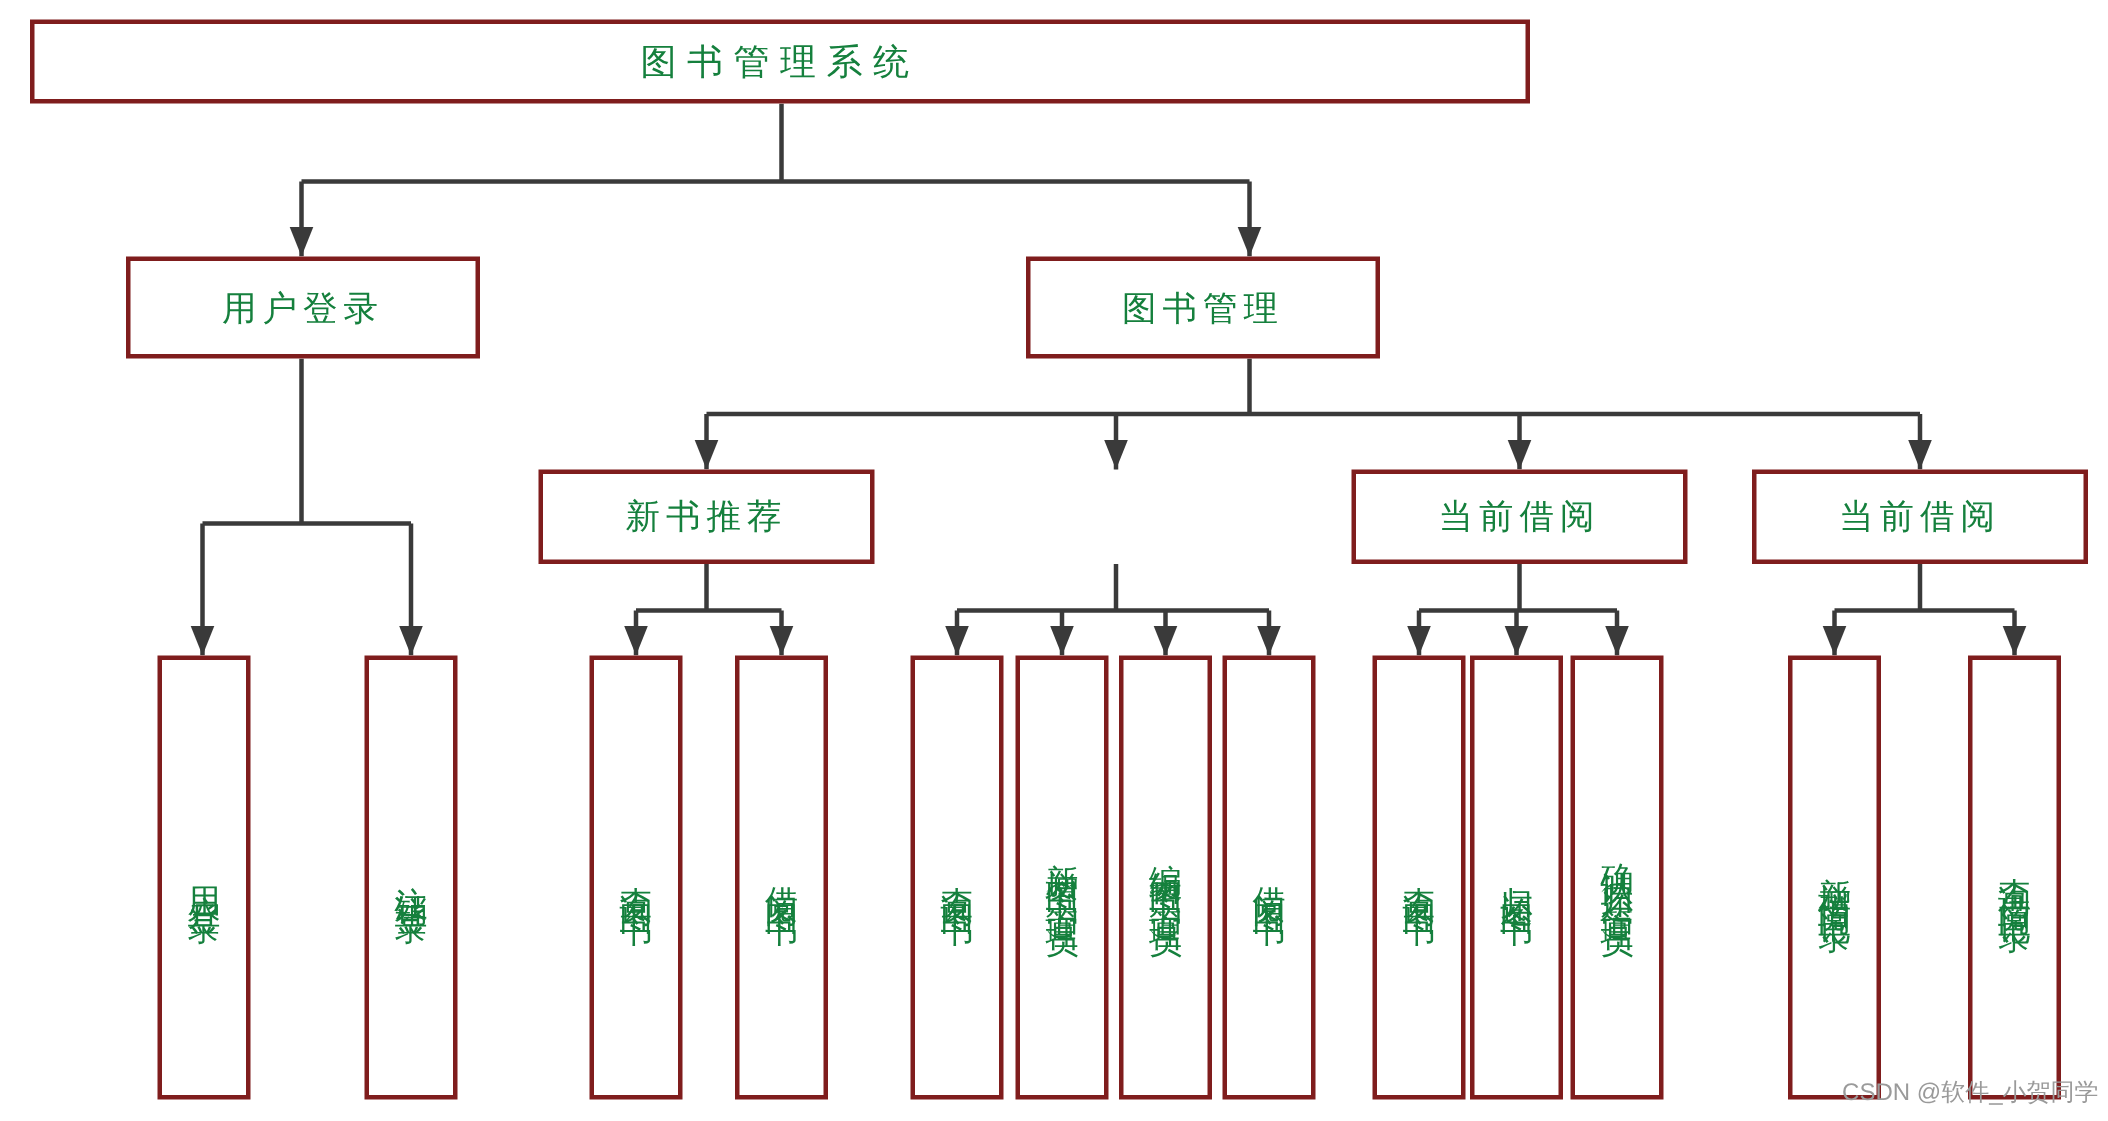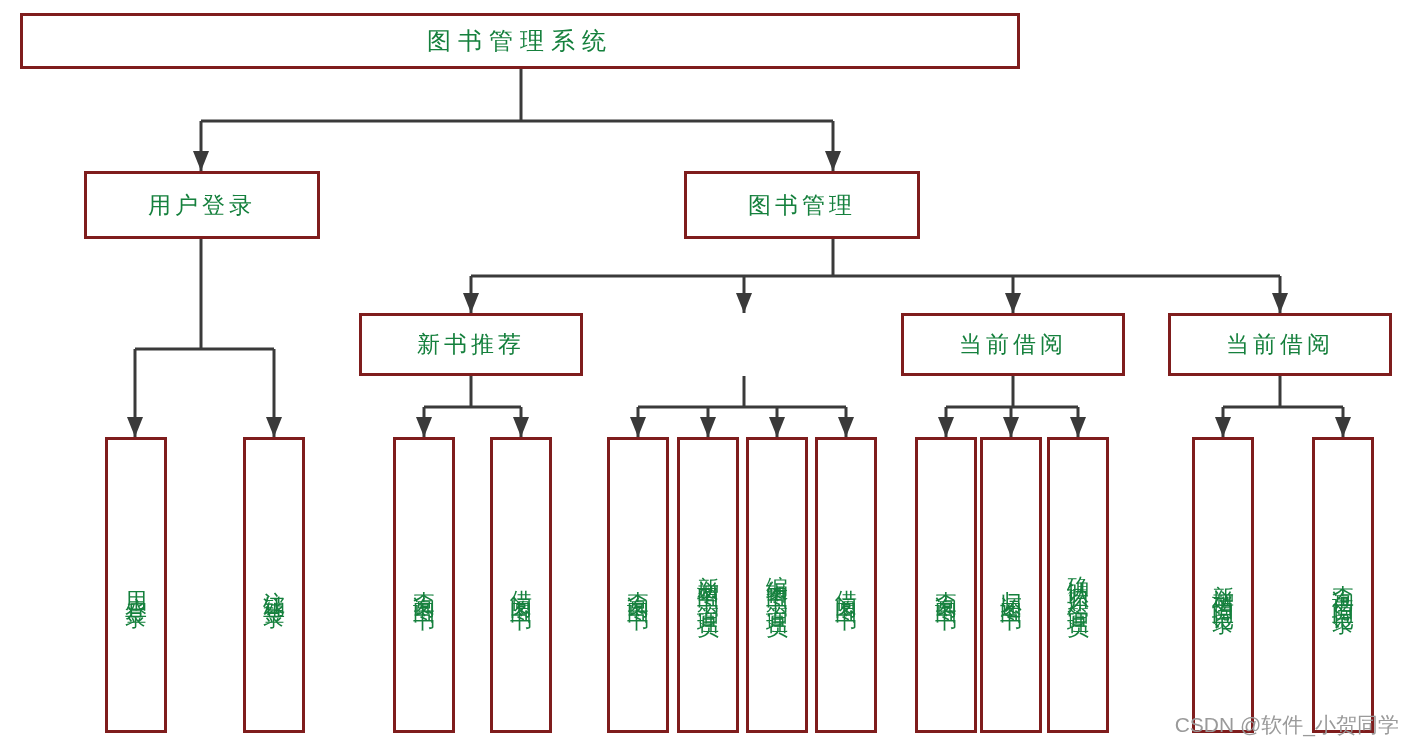--- a/index.html
+++ b/index.html
@@ -44,21 +44,21 @@
     font-size: 22px;
     letter-spacing: 6px;
     line-height: 1;
   }
   #watermark {
     position: absolute;
     right: 6px;
     bottom: 8px;
     z-index: 3;
     color: #9a9a9a;
-    font-size: 21px;
+    font-size: 16px;
     white-space: nowrap;
   }
 </style>
 </head>
 <body>
 
 <div id="stage">
 
   <svg id="wires" width="1405" height="747" viewBox="0 0 1405 747">
     <defs>

